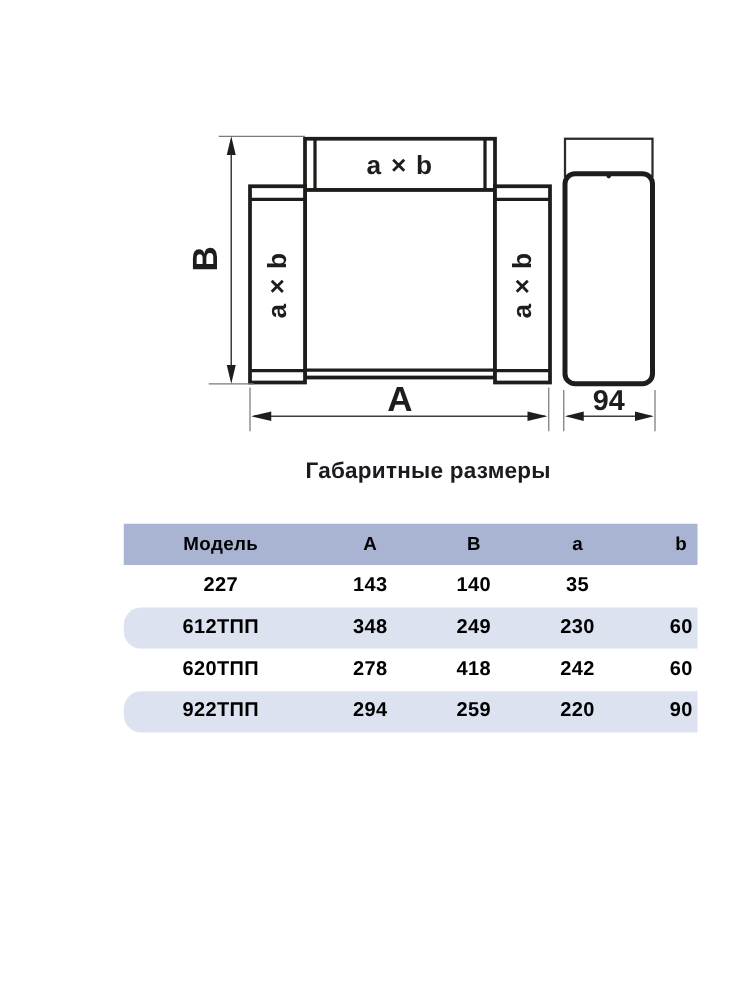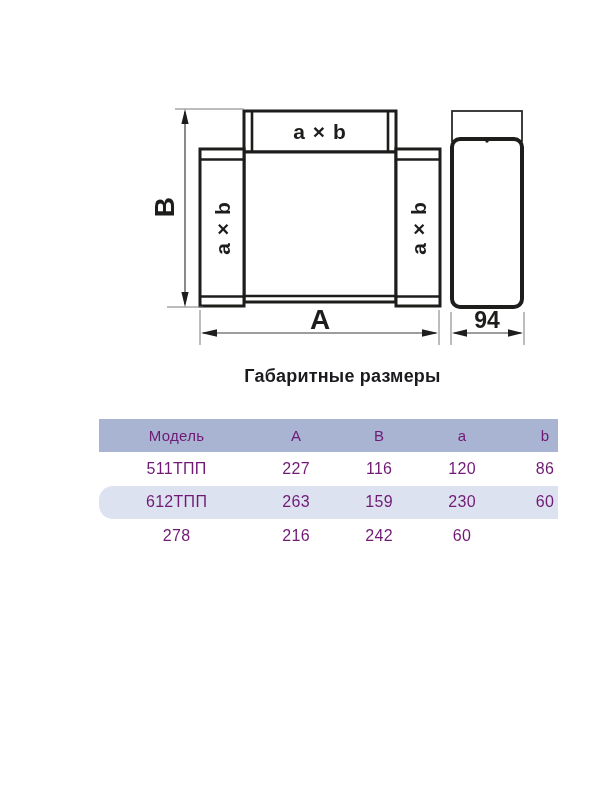--- a/index.html
+++ b/index.html
@@ -29,21 +29,21 @@
   }
   .dim-table{position:absolute;left:56px;top:419px;width:488px;}
   .t-row{
     display:grid;
     grid-template-columns:32% 17% 17% 17% 17%;
     height:33.4px;align-items:center;text-align:center;
   }
   .t-row.header{background:#a9b3d2;font-size:15px;font-weight:bold;color:#1c1f2b;}
   .t-row.even{background:#dde2f0;border-radius:14px;}
   .t-row.odd{background:#ffffff;}
-  .t-cell{font-size:16px;font-weight:normal;color:#701a75;letter-spacing:0.3px;}
+  .t-cell{font-size:16px;font-weight:bold;color:#000000;letter-spacing:0.3px;}
   .t-row.header .t-cell{font-size:15px;}
 </style>
 </head>
 <body>
 
 <div class="canvas">
 
   <svg class="drawing" width="600" height="370" viewBox="0 0 600 370">
 
     <g>
@@ -107,37 +107,44 @@
   <div class="dim-table">
     <div class="t-row header">
       <div class="t-cell">Модель</div>
       <div class="t-cell">A</div>
       <div class="t-cell">B</div>
       <div class="t-cell">a</div>
       <div class="t-cell">b</div>
     </div>
 
     <div class="t-row odd">
-      <div class="t-cell">511ТПП</div>
       <div class="t-cell">227</div>
-      <div class="t-cell">116</div>
-      <div class="t-cell">120</div>
-      <div class="t-cell">86</div>
+      <div class="t-cell">143</div>
+      <div class="t-cell">140</div>
+      <div class="t-cell">35</div>
     </div>
 
     <div class="t-row even">
       <div class="t-cell">612ТПП</div>
-      <div class="t-cell">263</div>
-      <div class="t-cell">159</div>
+      <div class="t-cell">348</div>
+      <div class="t-cell">249</div>
       <div class="t-cell">230</div>
       <div class="t-cell">60</div>
     </div>
 
     <div class="t-row odd">
+      <div class="t-cell">620ТПП</div>
       <div class="t-cell">278</div>
-      <div class="t-cell">216</div>
+      <div class="t-cell">418</div>
       <div class="t-cell">242</div>
       <div class="t-cell">60</div>
     </div>
 
+    <div class="t-row even">
+      <div class="t-cell">922ТПП</div>
+      <div class="t-cell">294</div>
+      <div class="t-cell">259</div>
+      <div class="t-cell">220</div>
+      <div class="t-cell">90</div>
+    </div>
   </div>
 
 </div>
 
 </body></html>

